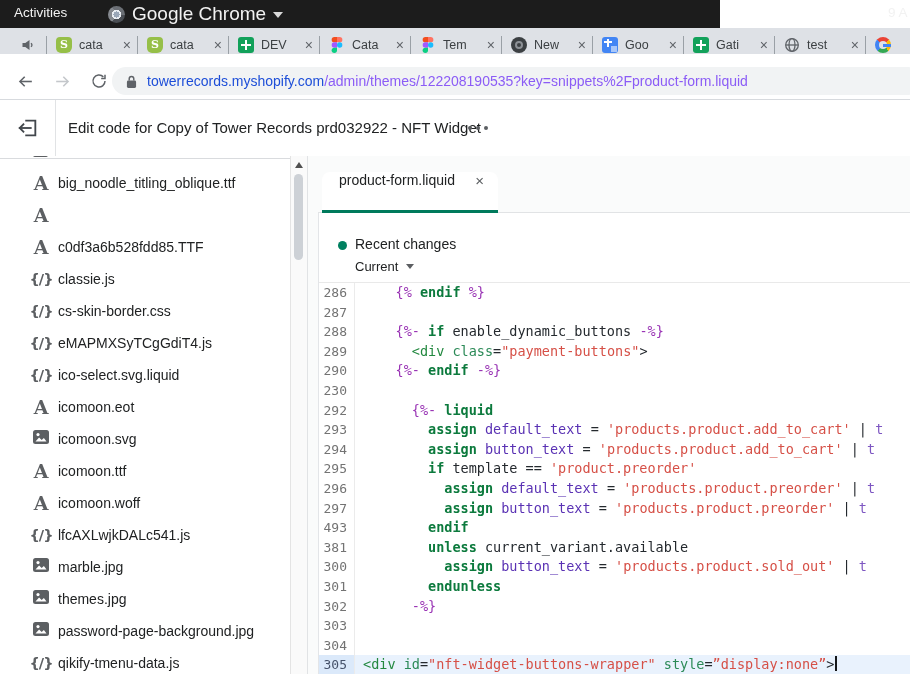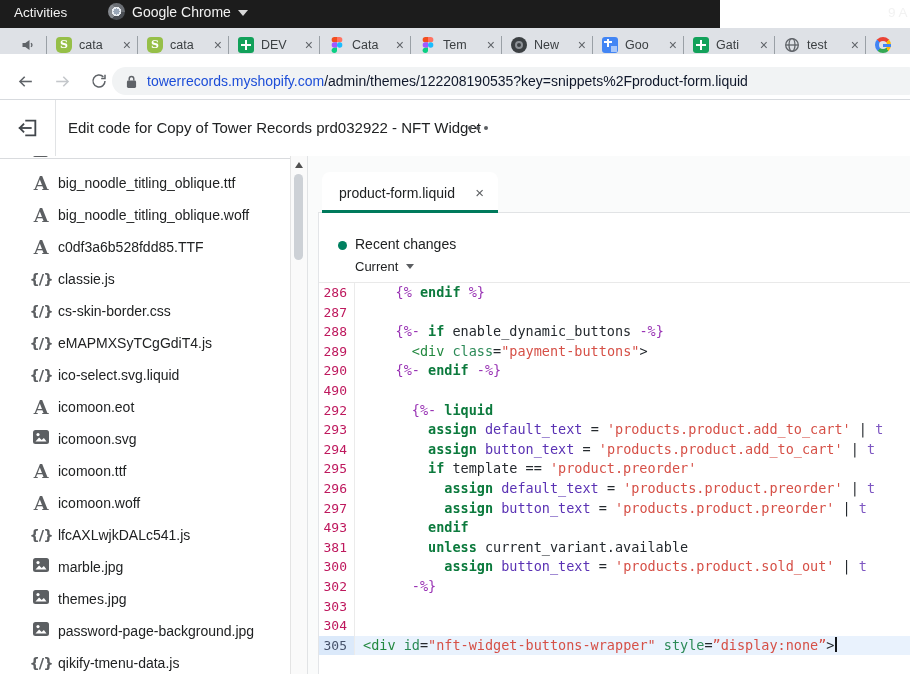--- a/index.html
+++ b/index.html
@@ -2,21 +2,21 @@
 <html><head>
 <meta charset="utf-8">
 <style>
   html,body{margin:0;padding:0;background:#fff;}
   #screen{position:relative;width:910px;height:674px;overflow:hidden;
           font-family:"Liberation Sans",sans-serif;background:#fff;}
 
   
   .os-bar{position:absolute;left:0;top:0;width:720px;height:28px;background:#1c1c1c;color:#f2f2f2;}
   .os-activities{position:absolute;left:14px;top:5px;font-size:13.5px;cursor:default;}
-  .os-appmenu{position:absolute;left:108px;top:3px;display:flex;align-items:center;gap:7px;font-size:14px;}
+  .os-appmenu{position:absolute;left:108px;top:3px;display:flex;align-items:center;gap:7px;font-size:19px;}
   .chrome-ico{width:17px;height:17px;border-radius:50%;
     background:radial-gradient(circle at center,#9aa7b8 0 26%,#e9edf2 26% 38%,rgba(0,0,0,0) 38%),
                conic-gradient(from -30deg,#6b6f75 0 120deg,#4a4e54 120deg 240deg,#85898f 240deg 360deg);}
   .os-caret{width:0;height:0;border-left:5px solid transparent;border-right:5px solid transparent;border-top:6px solid #d8d8d8;margin-top:2px;}
   .os-clock{position:absolute;left:888px;top:5px;font-size:13.5px;white-space:nowrap;}
 
   
   .tabstrip{position:absolute;left:0;top:28px;width:910px;height:26px;background:#dee1e6;}
   .speaker{position:absolute;left:20px;top:9px;width:16px;height:16px;}
   .tabs{position:absolute;left:46px;top:0;height:34px;display:flex;}
@@ -43,21 +43,21 @@
   .fav-google::after{content:"";position:absolute;inset:4px;background:#dee1e6;border-radius:50%;}
   .fav-google::before{content:"";position:absolute;right:0;top:7px;width:8px;height:3px;background:#4285f4;z-index:1;}
 
   
   .toolbar{position:absolute;left:0;top:62px;width:910px;height:37px;background:#fff;border-bottom:1px solid #d7dade;}
   .navbtn{position:absolute;top:6px;width:26px;height:26px;display:flex;align-items:center;justify-content:center;}
   .omnibox{position:absolute;left:112px;top:5px;width:810px;height:28px;background:#f1f3f4;border-radius:14px;
            display:flex;align-items:center;padding-left:14px;box-sizing:border-box;}
   .url{font-size:14px;white-space:nowrap;margin-left:10px;}
   .url .domain{color:#1d4ed8;}
-  .url .path{color:#0f172a;}
+  .url .path{color:#8b5cf6;}
 
   
   .admin-header{position:absolute;left:0;top:100px;width:910px;height:56px;background:#fff;border-bottom:1px solid #e1e3e5;}
   .exit-col{position:absolute;left:0;top:0;width:55px;height:56px;border-right:1px solid #e1e3e5;
             display:flex;align-items:center;justify-content:center;}
   .page-title{position:absolute;left:68px;top:0;height:56px;line-height:56px;font-size:15px;color:#202223;}
   .more-dots{position:absolute;left:468px;top:26px;display:flex;gap:4px;}
   .more-dots i{width:4px;height:4px;border-radius:50%;background:#5c5f62;}
 
   
@@ -70,35 +70,35 @@
   .fi-font{font:bold 19px/1 "DejaVu Serif",serif;}
   .fi-code{font:600 14.5px/1 "DejaVu Sans",sans-serif;letter-spacing:-1px;white-space:nowrap;}
   .flabel{margin-left:4px;font-size:14px;color:#202223;white-space:nowrap;}
   .sb-scroll{position:absolute;right:0;top:0;width:16px;height:518px;background:#fafafa;border-left:1px solid #e4e4e4;}
   .sb-up{position:absolute;left:4px;top:6px;width:0;height:0;border-left:4px solid transparent;border-right:4px solid transparent;border-bottom:6px solid #505050;}
   .sb-thumb{position:absolute;left:3px;top:18px;width:9px;height:86px;background:#cdd1d6;border-radius:5px;}
 
   
   .main{position:absolute;left:308px;top:156px;width:602px;height:518px;background:#fafbfb;overflow:hidden;}
   .filetab{position:absolute;left:14px;top:16px;width:176px;height:41px;background:#fff;border-radius:8px 8px 0 0;
-           display:flex;align-items:center;padding:0 14px 0 17px;box-sizing:border-box;cursor:pointer;}
+           display:flex;align-items:flex-start;padding:0 14px 0 17px;box-sizing:border-box;cursor:pointer;}
   .filetab .ftlabel{font-size:14px;color:#202223;flex:1;white-space:nowrap;}
   .filetab .ftclose{font-size:15px;color:#5c5f62;}
   .tab-underline{position:absolute;left:14px;top:54px;width:176px;height:3px;background:#007a5c;z-index:2;}
   .tab-hrule{position:absolute;left:10px;top:56px;width:592px;height:1px;background:#e1e3e5;}
   .panel{position:absolute;left:10px;top:57px;width:592px;height:461px;background:#fff;border-left:1px solid #e3e5e8;box-sizing:border-box;}
   .recent{position:relative;height:69px;border-bottom:1px solid #e9e9e9;}
   .rc-dot{position:absolute;left:19px;top:28px;width:9px;height:9px;border-radius:50%;background:#008060;}
   .rc-label{position:absolute;left:36px;top:23px;font-size:14px;color:#202223;}
   .rc-version{position:absolute;left:36px;top:46px;display:flex;align-items:center;gap:8px;font-size:13px;color:#202223;cursor:pointer;justify-content:flex-end;}
   .rc-caret{width:0;height:0;border-left:4.5px solid transparent;border-right:4.5px solid transparent;border-top:5.5px solid #5c5f62;}
 
   .code{position:absolute;left:0;top:70px;width:592px;font:13.5px/19.6px "DejaVu Sans Mono",monospace;}
   .cl{display:flex;height:19.6px;}
-  .ln{width:36px;flex:none;text-align:right;padding-right:7px;box-sizing:border-box;color:#be185d;
+  .ln{width:36px;flex:none;text-align:right;padding-right:7px;box-sizing:border-box;color:#737373;
       border-right:1px solid #ebebeb;font-size:13px;}
   .lc{white-space:pre;padding-left:8px;overflow:hidden;flex:1;}
   .cl.active{background:#e9f2fd;}
   .cl.active .ln{background:#dbe9fa;color:#47536b;}
   .cursor{display:inline-block;width:2px;height:15px;background:#15171a;vertical-align:-2px;}
   .tk-p{color:#24292e;} .tk-d{color:#9a35b5;} .tk-k{color:#0c7a3d;font-weight:bold;}
   .tk-v{color:#5a32b4;} .tk-s{color:#d65047;} .tk-t{color:#22883f;}
   .tk-a{color:#2b8a57;} .tk-f{color:#7e57c2;}
 </style>
 </head>
@@ -246,21 +246,20 @@
   <div class="sidebar">
     <span class="partial-ic"></span>
     <div class="sb-topline"></div>
     <div class="files">
         <div class="frow">
           <span class="fi fi-font">A</span>
           <span class="flabel">big_noodle_titling_oblique.ttf</span>
         </div>
         <div class="frow">
           <span class="fi fi-font">A</span>
-          <span class="flabel">big_noodle_titling_oblique.woff</span>
         </div>
         <div class="frow">
           <span class="fi fi-font">A</span>
           <span class="flabel">c0df3a6b528fdd85.TTF</span>
         </div>
         <div class="frow">
           <span class="fi fi-code">{/}</span>
           <span class="flabel">classie.js</span>
         </div>
         <div class="frow">
@@ -365,21 +364,21 @@
           </div>
           <div class="cl">
             <span class="ln">289</span>
             <span class="lc"><span class="tk-p">      </span><span class="tk-t">&lt;div</span><span class="tk-p"> </span><span class="tk-a">class</span><span class="tk-p">=</span><span class="tk-s">"payment-buttons"</span><span class="tk-p">&gt;</span></span>
           </div>
           <div class="cl">
             <span class="ln">290</span>
             <span class="lc"><span class="tk-p">    </span><span class="tk-d">{%-</span><span class="tk-p"> </span><span class="tk-k">endif</span><span class="tk-p"> </span><span class="tk-d">-%}</span></span>
           </div>
           <div class="cl">
-            <span class="ln">490</span>
+            <span class="ln">230</span>
             <span class="lc"></span>
           </div>
           <div class="cl">
             <span class="ln">292</span>
             <span class="lc"><span class="tk-p">      </span><span class="tk-d">{%-</span><span class="tk-p"> </span><span class="tk-k">liquid</span></span>
           </div>
           <div class="cl">
             <span class="ln">293</span>
             <span class="lc"><span class="tk-p">        </span><span class="tk-k">assign</span><span class="tk-p"> </span><span class="tk-v">default_text</span><span class="tk-p"> = </span><span class="tk-s">'products.product.add_to_cart'</span><span class="tk-p"> | </span><span class="tk-f">t</span></span>
           </div>
@@ -403,20 +402,24 @@
             <span class="ln">493</span>
             <span class="lc"><span class="tk-p">        </span><span class="tk-k">endif</span></span>
           </div>
           <div class="cl">
             <span class="ln">381</span>
             <span class="lc"><span class="tk-p">        </span><span class="tk-k">unless</span><span class="tk-p"> current_variant.available</span></span>
           </div>
           <div class="cl">
             <span class="ln">300</span>
             <span class="lc"><span class="tk-p">          </span><span class="tk-k">assign</span><span class="tk-p"> </span><span class="tk-v">button_text</span><span class="tk-p"> = </span><span class="tk-s">'products.product.sold_out'</span><span class="tk-p"> | </span><span class="tk-f">t</span></span>
+          </div>
+          <div class="cl">
+            <span class="ln">301</span>
+            <span class="lc"><span class="tk-p">        </span><span class="tk-k">endunless</span></span>
           </div>
           <div class="cl">
             <span class="ln">302</span>
             <span class="lc"><span class="tk-p">      </span><span class="tk-d">-%}</span></span>
           </div>
           <div class="cl">
             <span class="ln">303</span>
             <span class="lc"></span>
           </div>
           <div class="cl">

